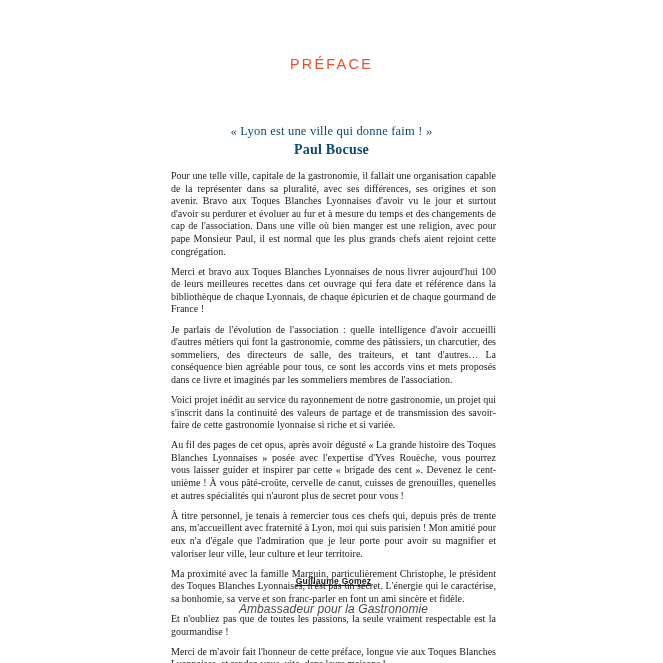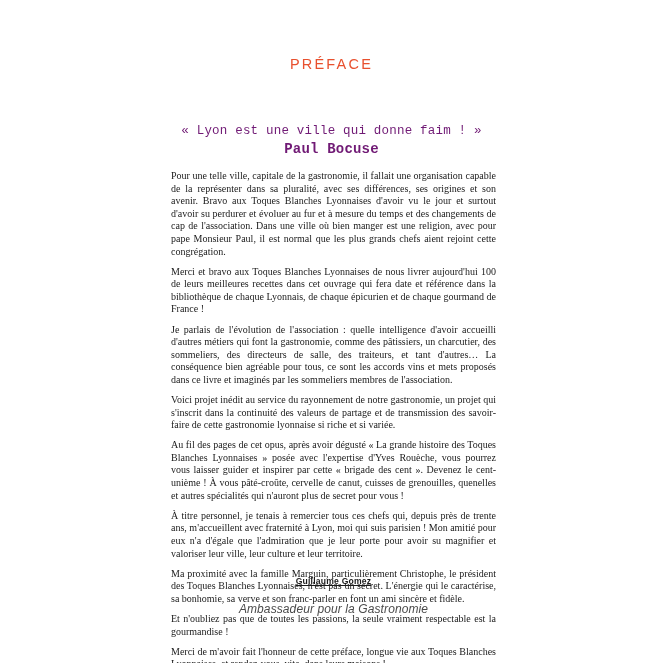--- a/index.html
+++ b/index.html
@@ -31,22 +31,22 @@
     font-size: 14.5px;
     letter-spacing: 2.2px;
     font-weight: 400;
   }
   .quote-block {
     position: absolute;
     top: 124px;
     left: 0;
     width: 663px;
     text-align: center;
-    color: #701a75;
-    font-family: Liberation Mono, monospace;
+    color: #0c4a6e;
+    font-family: Liberation Serif, serif;
   }
   .quote-line {
     font-size: 12.5px;
     letter-spacing: 0.2px;
     margin-bottom: 3px;
   }
   .quote-author {
     font-size: 14px;
     font-weight: bold;
     letter-spacing: 0.2px;

